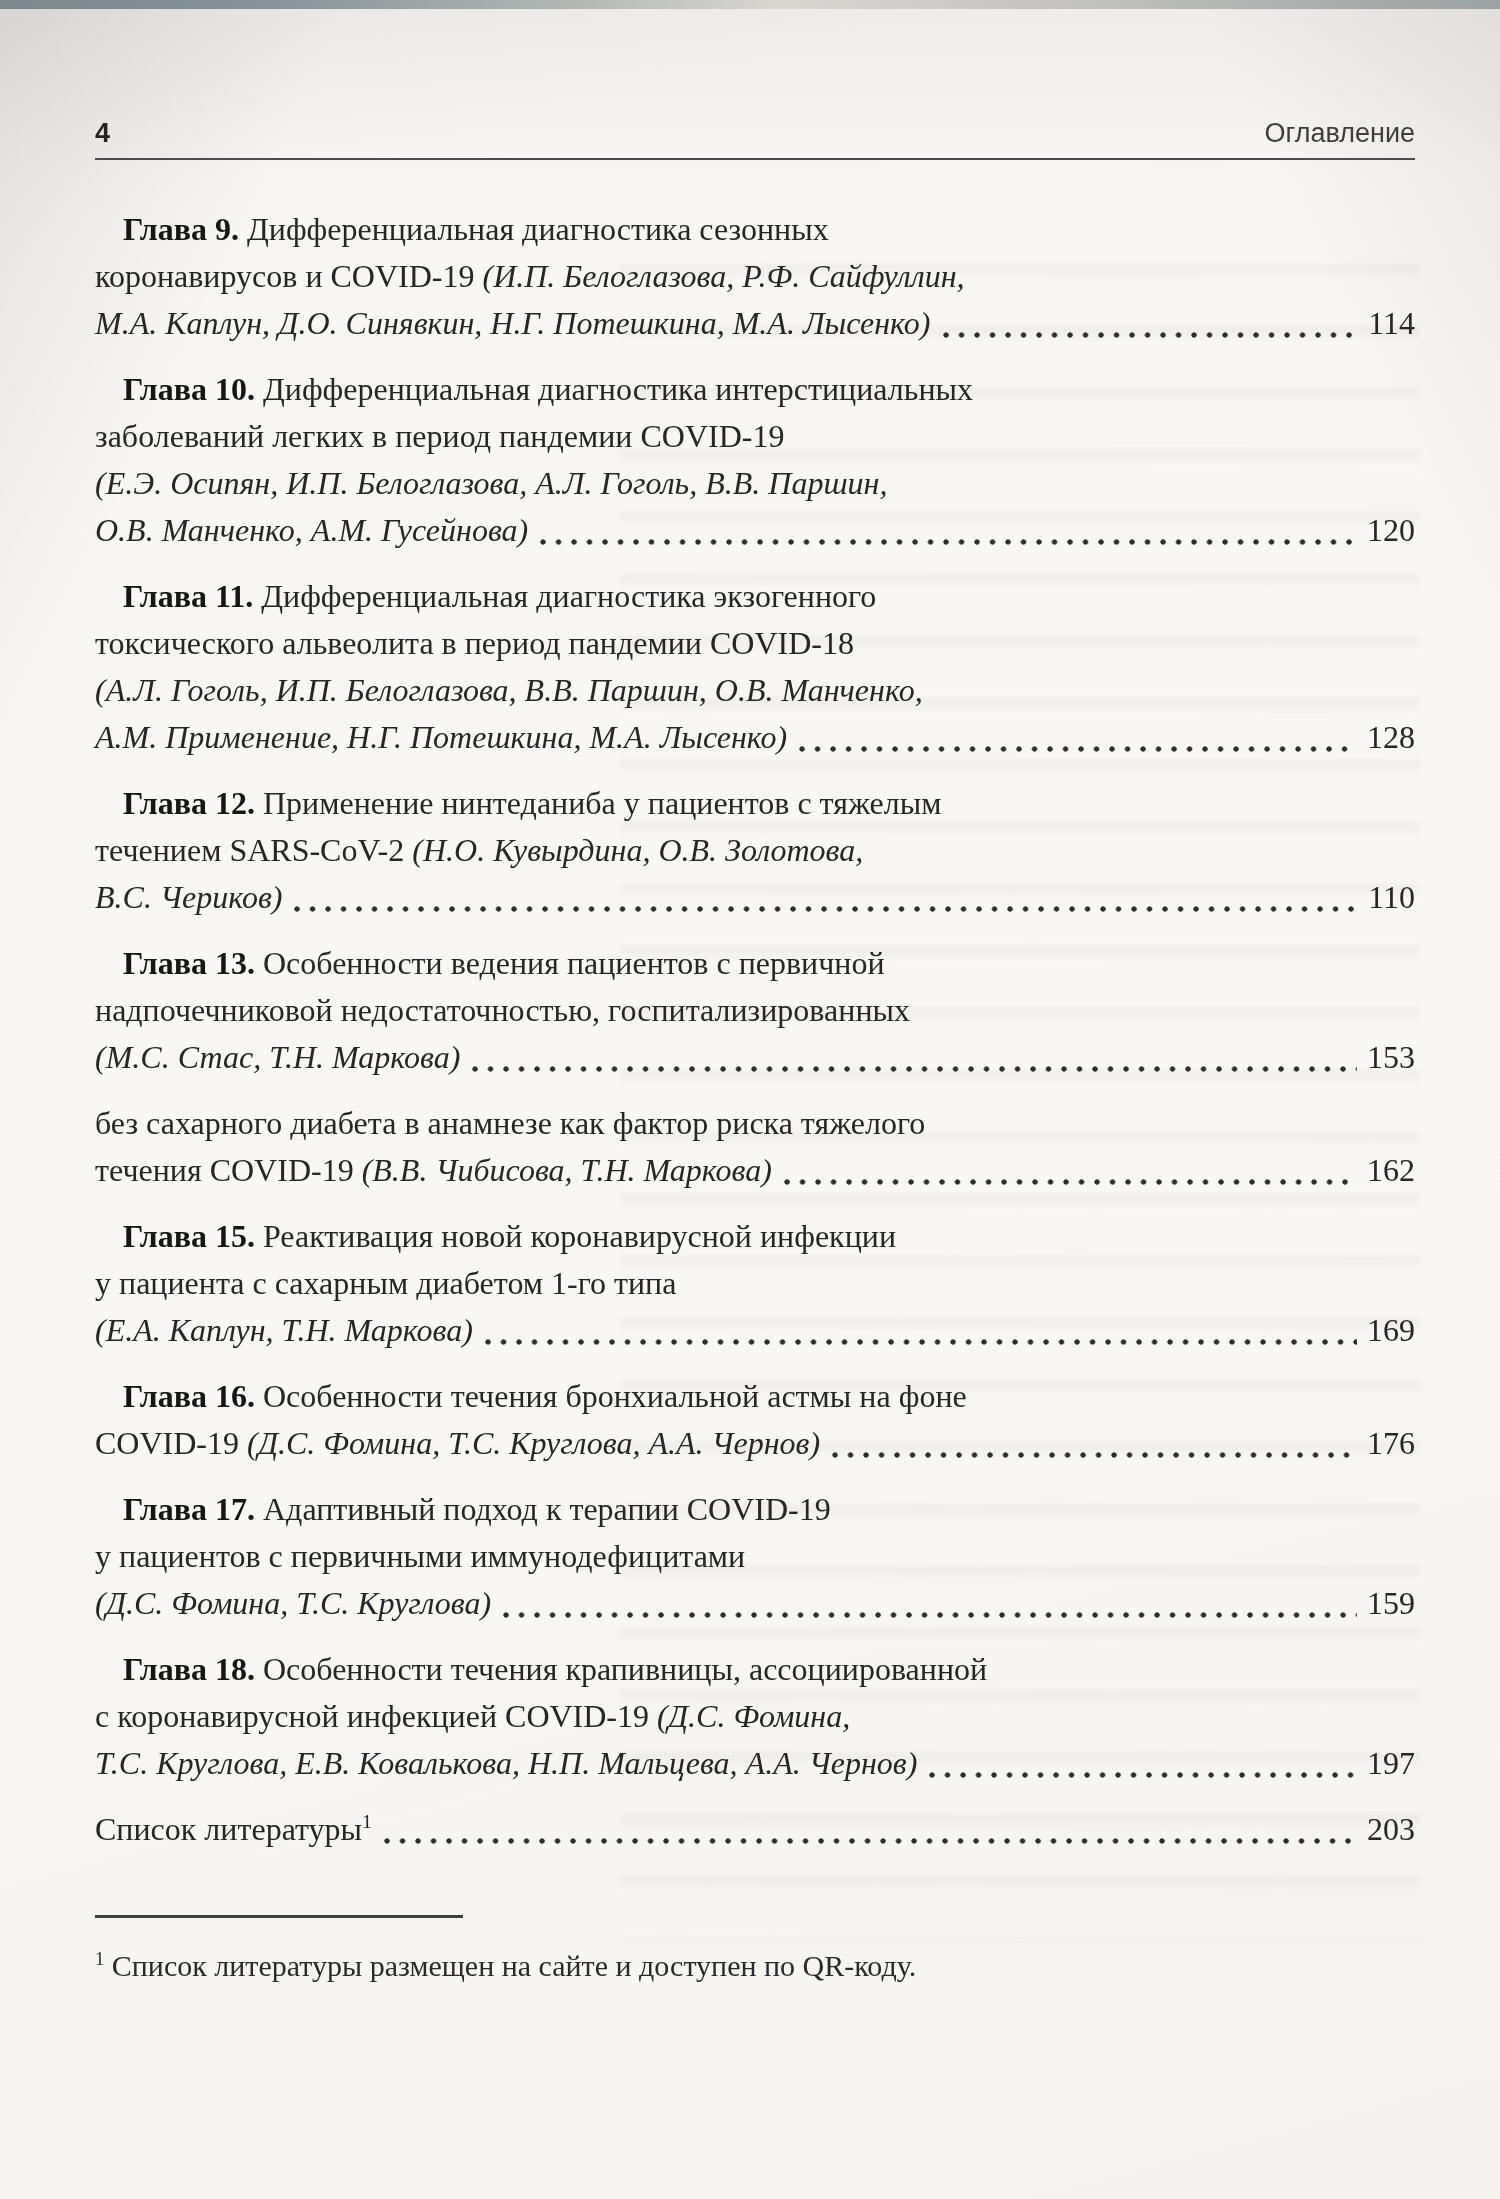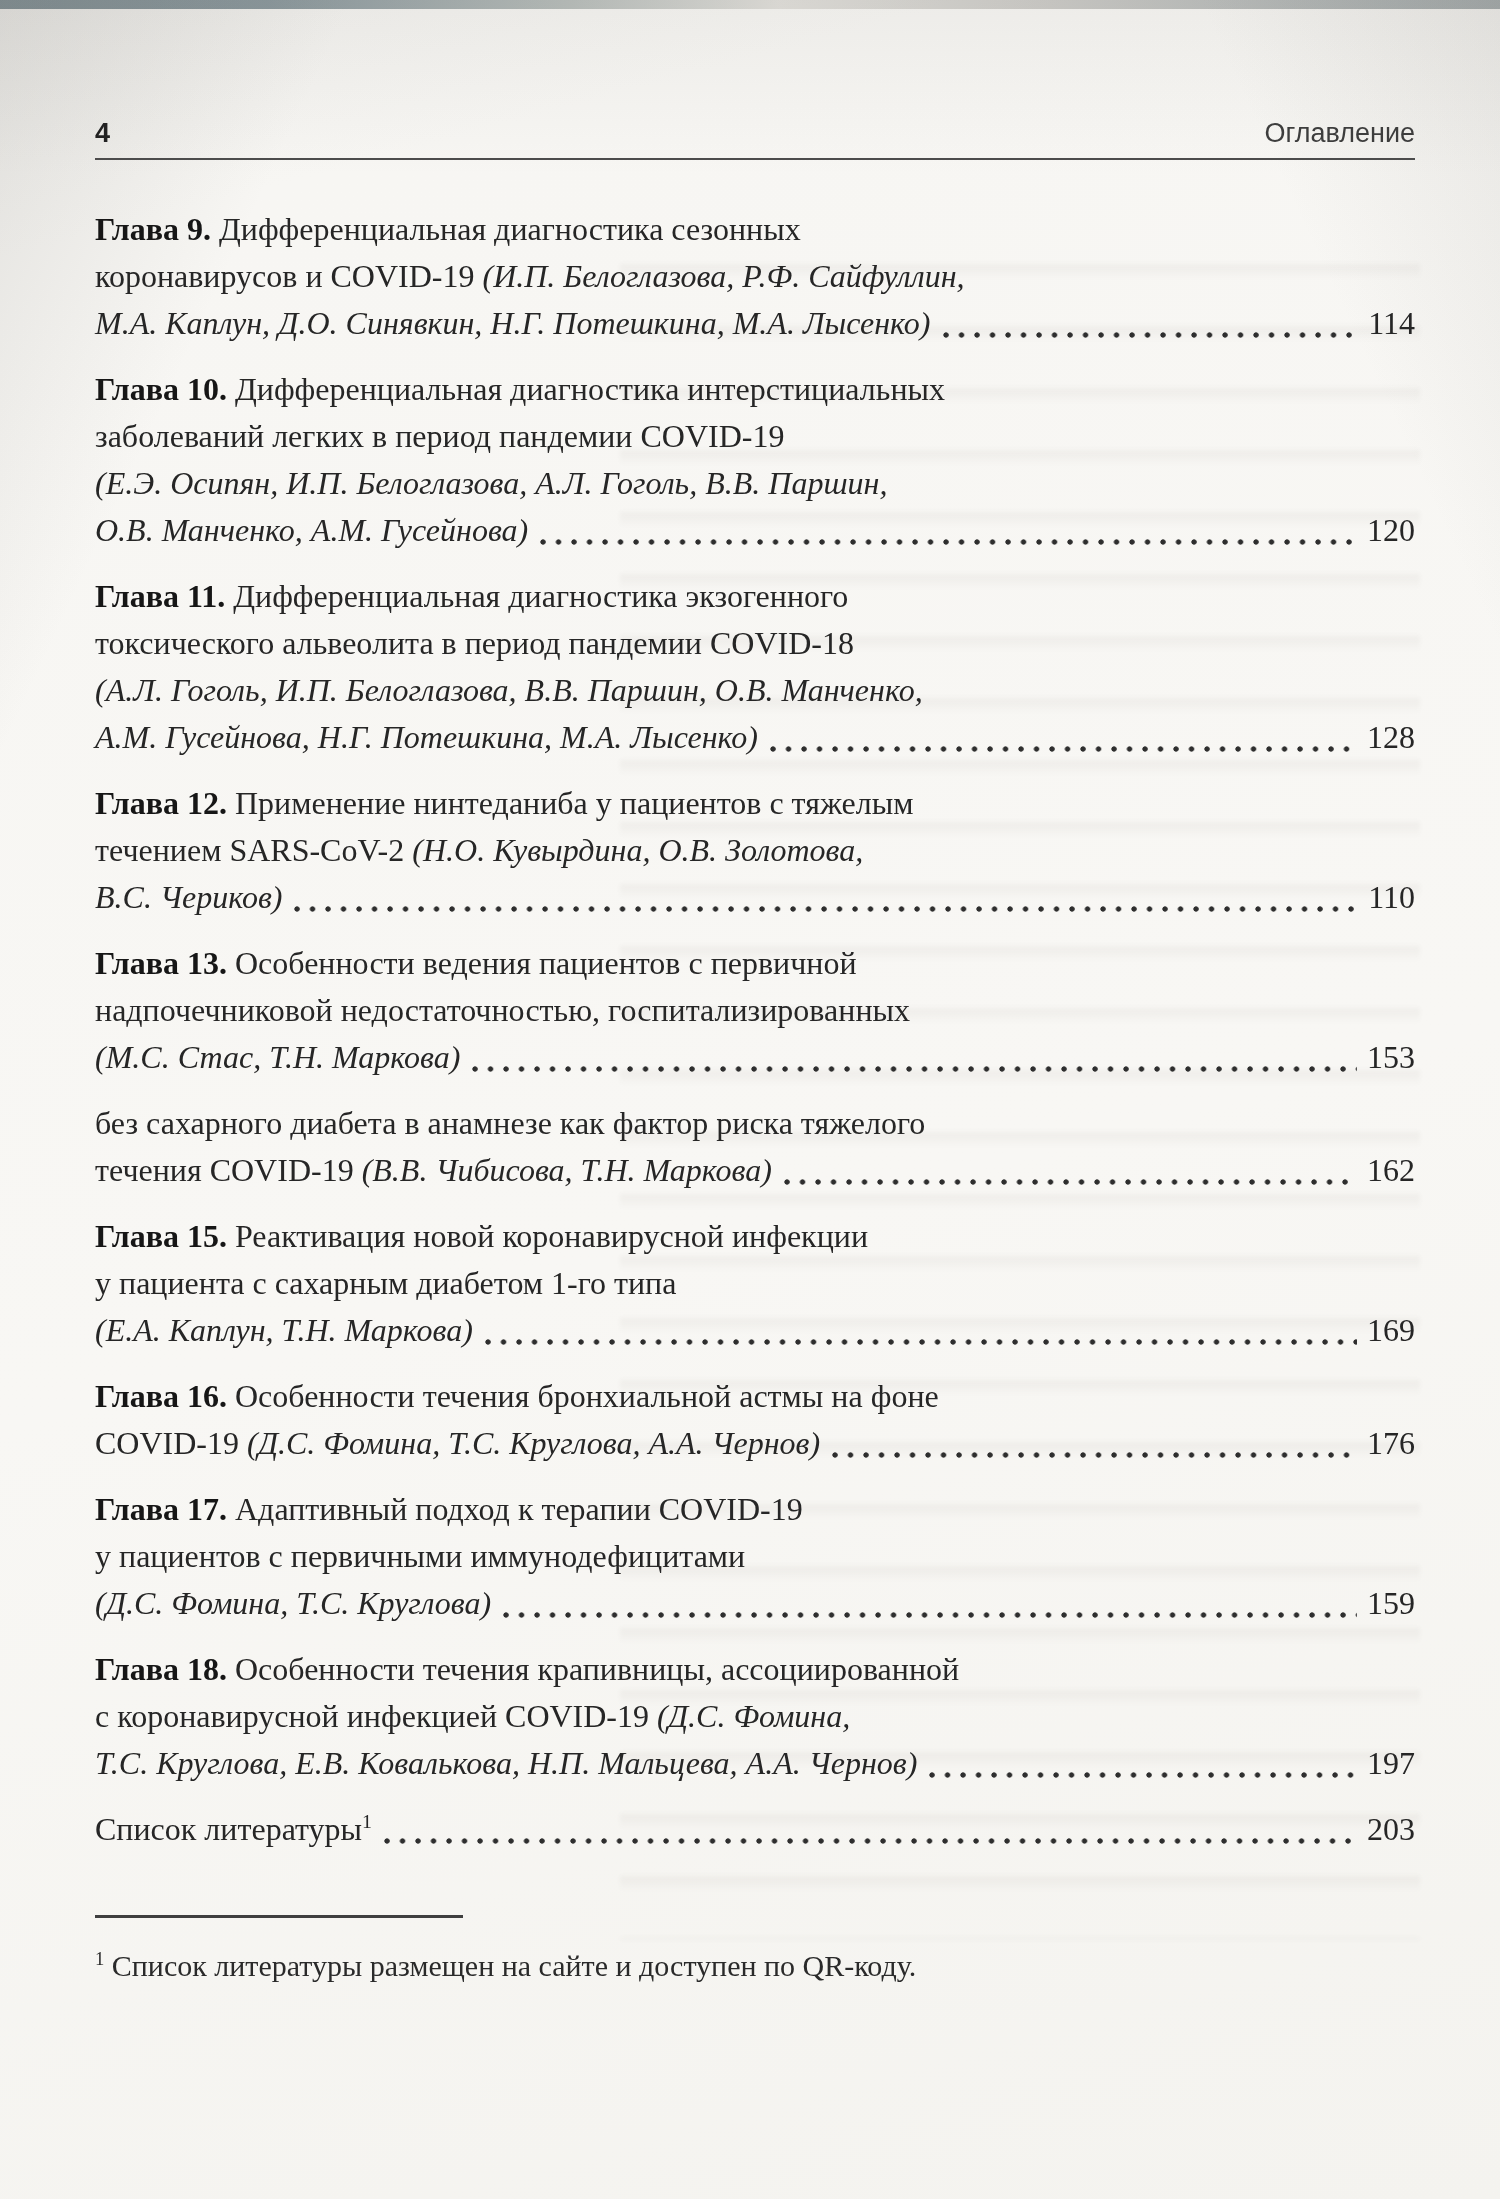--- a/index.html
+++ b/index.html
@@ -48,21 +48,21 @@
   }
   .page-header .page-num { font-weight: bold; color: #222; }
   .page-header .running-title { color: #3d3d3d; margin-top: 44px; }
   .header-rule { border-bottom: 2px solid #4c4c4c; margin-top: 11px; }
 
   .toc { margin-top: 46px; font-size: 32px; line-height: 47px; color: #262626; }
   .toc-entry { margin-bottom: 19px; }
   .toc-line { white-space: nowrap; }
   .toc-line.with-page { display: flex; align-items: baseline; }
   .line-text { white-space: nowrap; }
-  .chapter-label { font-weight: bold; color: #161616; }
+  .chapter-label { font-weight: bold; color: #161616; margin-left: 28px; }
   .it { font-style: italic; }
   sup { font-size: 0.62em; line-height: 0; }
 
   .dots {
     flex: 1 1 auto;
     align-self: flex-end;
     height: 6px;
     min-width: 30px;
     margin: 0 10px 9px 12px;
     background-image: radial-gradient(circle at 3px 3px, #2e2e2e 2.3px, rgba(0,0,0,0) 3px);
@@ -109,21 +109,21 @@
             <span class="line-text"><span class="it">О.В. Манченко, А.М. Гусейнова)</span></span>
             <span class="dots"></span>
             <span class="page-ref">120</span>
           </div>
         </div>
         <div class="toc-entry">
           <div class="toc-line"><span class="line-text"><span class="chapter-label">Глава 11. </span><span>Дифференциальная диагностика экзогенного</span></span></div>
           <div class="toc-line"><span class="line-text"><span>токсического альвеолита в период пандемии COVID-18</span></span></div>
           <div class="toc-line"><span class="line-text"><span class="it">(А.Л. Гоголь, И.П. Белоглазова, В.В. Паршин, О.В. Манченко,</span></span></div>
           <div class="toc-line with-page">
-            <span class="line-text"><span class="it">А.М. Гусейнова, Н.Г. Потешкина, М.А. Лысенко)</span></span>
+            <span class="line-text"><span class="it">А.М. Применение, Н.Г. Потешкина, М.А. Лысенко)</span></span>
             <span class="dots"></span>
             <span class="page-ref">128</span>
           </div>
         </div>
         <div class="toc-entry">
           <div class="toc-line"><span class="line-text"><span class="chapter-label">Глава 12. </span><span>Применение нинтеданиба у пациентов с тяжелым</span></span></div>
           <div class="toc-line"><span class="line-text"><span>течением SARS-CoV-2 </span><span class="it">(Н.О. Кувырдина, О.В. Золотова,</span></span></div>
           <div class="toc-line with-page">
             <span class="line-text"><span class="it">В.С. Чериков)</span></span>
             <span class="dots"></span>

